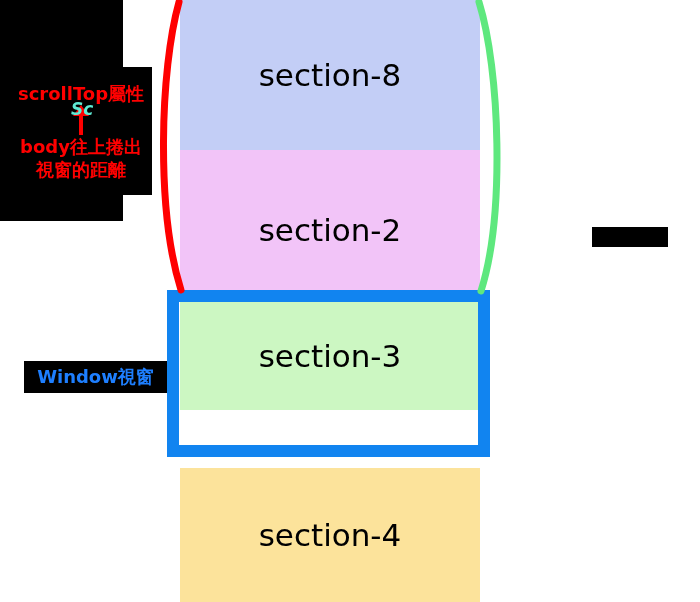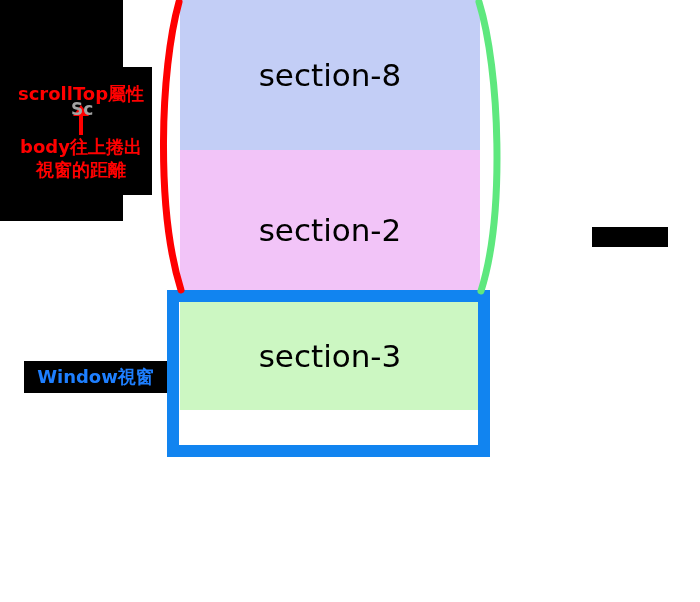--- a/index.html
+++ b/index.html
@@ -131,25 +131,26 @@
     left: 495px;
     top: 130px;
     width: 123px;
     height: 221px;
     background: #000000;
   }
   #scroll-right-callout .line {
     position: absolute;
     left: 71px;
     top: 99px;
-    color: #a3a3a3;
+    color: #5eead4;
     font-weight: bold;
     font-size: 17px;
     line-height: 20px;
     white-space: nowrap;
+    font-style: italic;
   }
   
   #scroll-right-redaction {
     position: absolute;
     left: 592px;
     top: 227px;
     width: 76px;
     height: 20px;
     background: #000000;
   }
@@ -164,20 +165,23 @@
   </div>
 
   <div class="section" id="section-2">
     <span>section-2</span>
   </div>
 
   <div class="section" id="section-3">
     <span>section-3</span>
   </div>
 
+  <div class="section" id="section-4">
+    <span>section-4</span>
+  </div>
 
   <div id="window-frame"></div>
 
   <svg class="brace-svg" viewBox="0 0 700 602" xmlns="http://www.w3.org/2000/svg">
     <path d="M 179 2 C 160 70, 156 210, 181 290" fill="none" stroke="#FF0000" stroke-width="7" stroke-linecap="round"></path>
     <path d="M 479 2 C 500 70, 505 215, 481 291" fill="none" stroke="#5EE87E" stroke-width="7" stroke-linecap="round"></path>
   </svg>
 
   <div class="callout" id="scrolltop-callout">
     <div class="line">scrollTop屬性</div>

